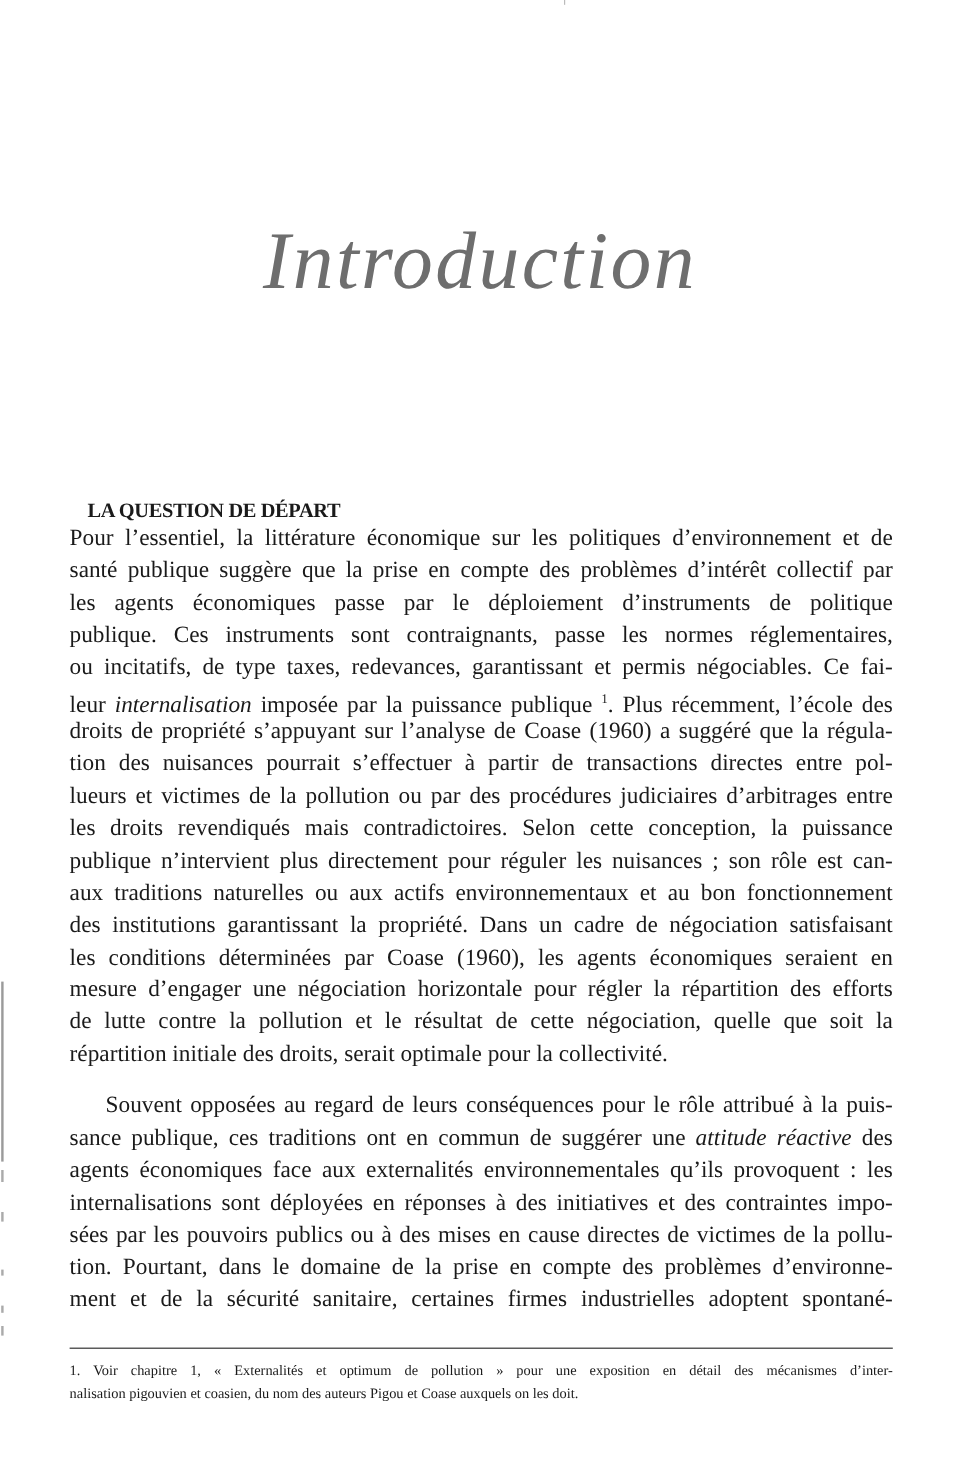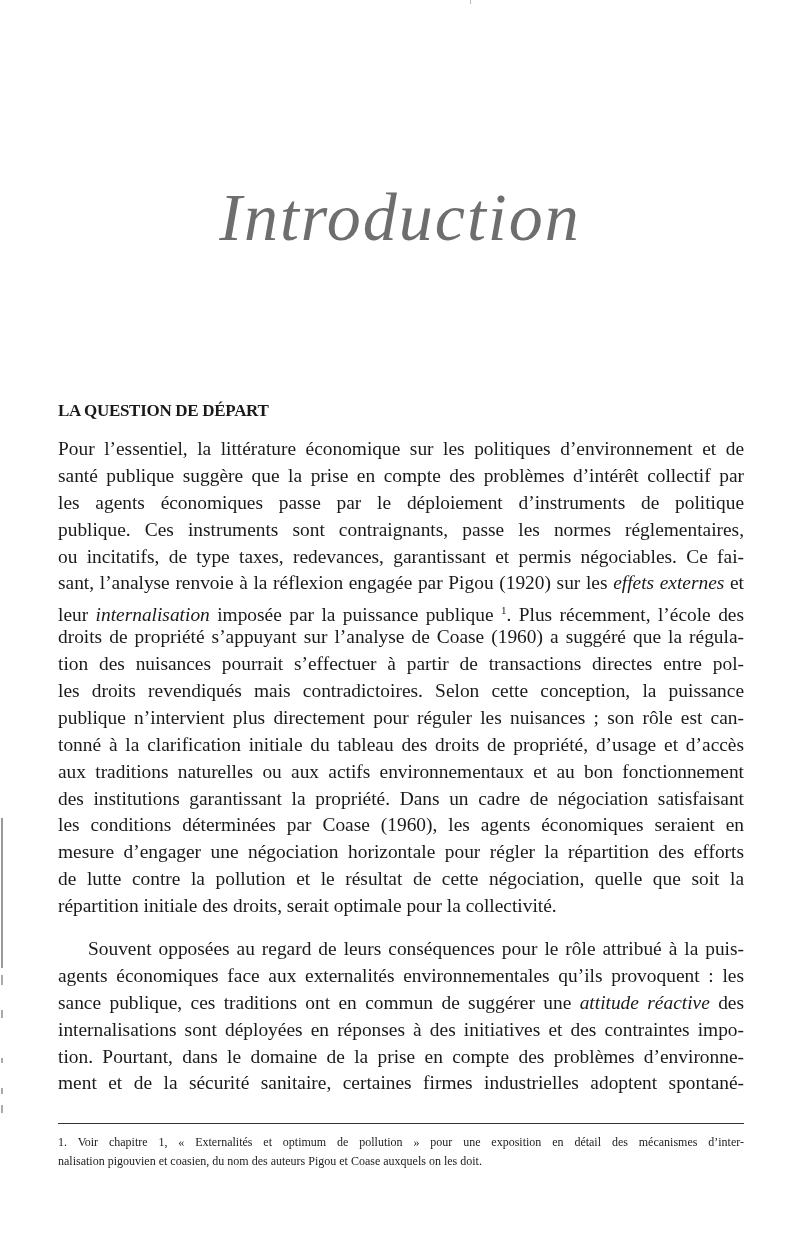--- a/index.html
+++ b/index.html
@@ -24,48 +24,48 @@
 <div class="top-mark"></div>
 <div class="scan-edge"></div>
 <div class="scan-tick" style="top:975px;height:10px;"></div>
 <div class="scan-tick" style="top:1010px;height:8px;"></div>
 <div class="scan-tick" style="top:1058px;height:5px;"></div>
 <div class="scan-tick" style="top:1088px;height:6px;"></div>
 <div class="scan-tick" style="top:1105px;height:8px;"></div>
 
 <h1 class="chapter-title" style="margin:0;font-weight:normal;">Introduction</h1>
 
-<h2 class="section-heading" style="margin:0;">LA QUESTION DE DÉPART</h2>
+<h2 class="section-heading" style="margin:15px;">LA QUESTION DE DÉPART</h2>
 
 <div class="body-text">
   <div>
     <span class="line">Pour l’essentiel, la littérature économique sur les politiques d’environnement et de</span>
     <span class="line">santé publique suggère que la prise en compte des problèmes d’intérêt collectif par</span>
     <span class="line">les agents économiques passe par le déploiement d’instruments de politique</span>
     <span class="line">publique. Ces instruments sont contraignants, passe les normes réglementaires,</span>
     <span class="line">ou incitatifs, de type taxes, redevances, garantissant et permis négociables. Ce fai-</span>
-    <span class="line"><span>sant, l’analyse renvoie à la réflexion engagée par Pigou (1920) sur les </span><em>effets externes</em><span> et</span></span>
     <span class="line"><span>leur </span><em>internalisation</em><span> imposée par la puissance publique </span><sup>1</sup><span>. Plus récemment, l’école des</span></span>
     <span class="line">droits de propriété s’appuyant sur l’analyse de Coase (1960) a suggéré que la régula-</span>
     <span class="line">tion des nuisances pourrait s’effectuer à partir de transactions directes entre pol-</span>
+    <span class="line">lueurs et victimes de la pollution ou par des procédures judiciaires d’arbitrages entre</span>
     <span class="line">les droits revendiqués mais contradictoires. Selon cette conception, la puissance</span>
     <span class="line">publique n’intervient plus directement pour réguler les nuisances ; son rôle est can-</span>
-    <span class="line">tonné à la clarification initiale du tableau des droits de propriété, d’usage et d’accès</span>
     <span class="line">aux traditions naturelles ou aux actifs environnementaux et au bon fonctionnement</span>
     <span class="line">des institutions garantissant la propriété. Dans un cadre de négociation satisfaisant</span>
     <span class="line">les conditions déterminées par Coase (1960), les agents économiques seraient en</span>
     <span class="line">mesure d’engager une négociation horizontale pour régler la répartition des efforts</span>
     <span class="line">de lutte contre la pollution et le résultat de cette négociation, quelle que soit la</span>
     <span class="line last">répartition initiale des droits, serait optimale pour la collectivité.</span>
   </div>
   <div>
     <span class="line indent">Souvent opposées au regard de leurs conséquences pour le rôle attribué à la puis-</span>
+    <span class="line"><span>sance publique, ces traditions ont en commun de suggérer une </span><em>attitude réactive</em><span> des</span></span>
     <span class="line">agents économiques face aux externalités environnementales qu’ils provoquent : les</span>
-    <span class="line"><span>sance publique, ces traditions ont en commun de suggérer une </span><em>attitude réactive</em><span> des</span></span>
     <span class="line">internalisations sont déployées en réponses à des initiatives et des contraintes impo-</span>
+    <span class="line">sées par les pouvoirs publics ou à des mises en cause directes de victimes de la pollu-</span>
     <span class="line">tion. Pourtant, dans le domaine de la prise en compte des problèmes d’environne-</span>
     <span class="line">ment et de la sécurité sanitaire, certaines firmes industrielles adoptent spontané-</span>
   </div>
 </div>
 
 <div class="footnote-rule"></div>
 
 <div class="footnote">
   <span class="line" style="height:19px;"><span>1.</span><span> Voir chapitre 1, « Externalités et optimum de pollution » pour une exposition en détail des mécanismes d’inter-</span></span>
   <span class="line last" style="height:19px;">nalisation pigouvien et coasien, du nom des auteurs Pigou et Coase auxquels on les doit.</span>

